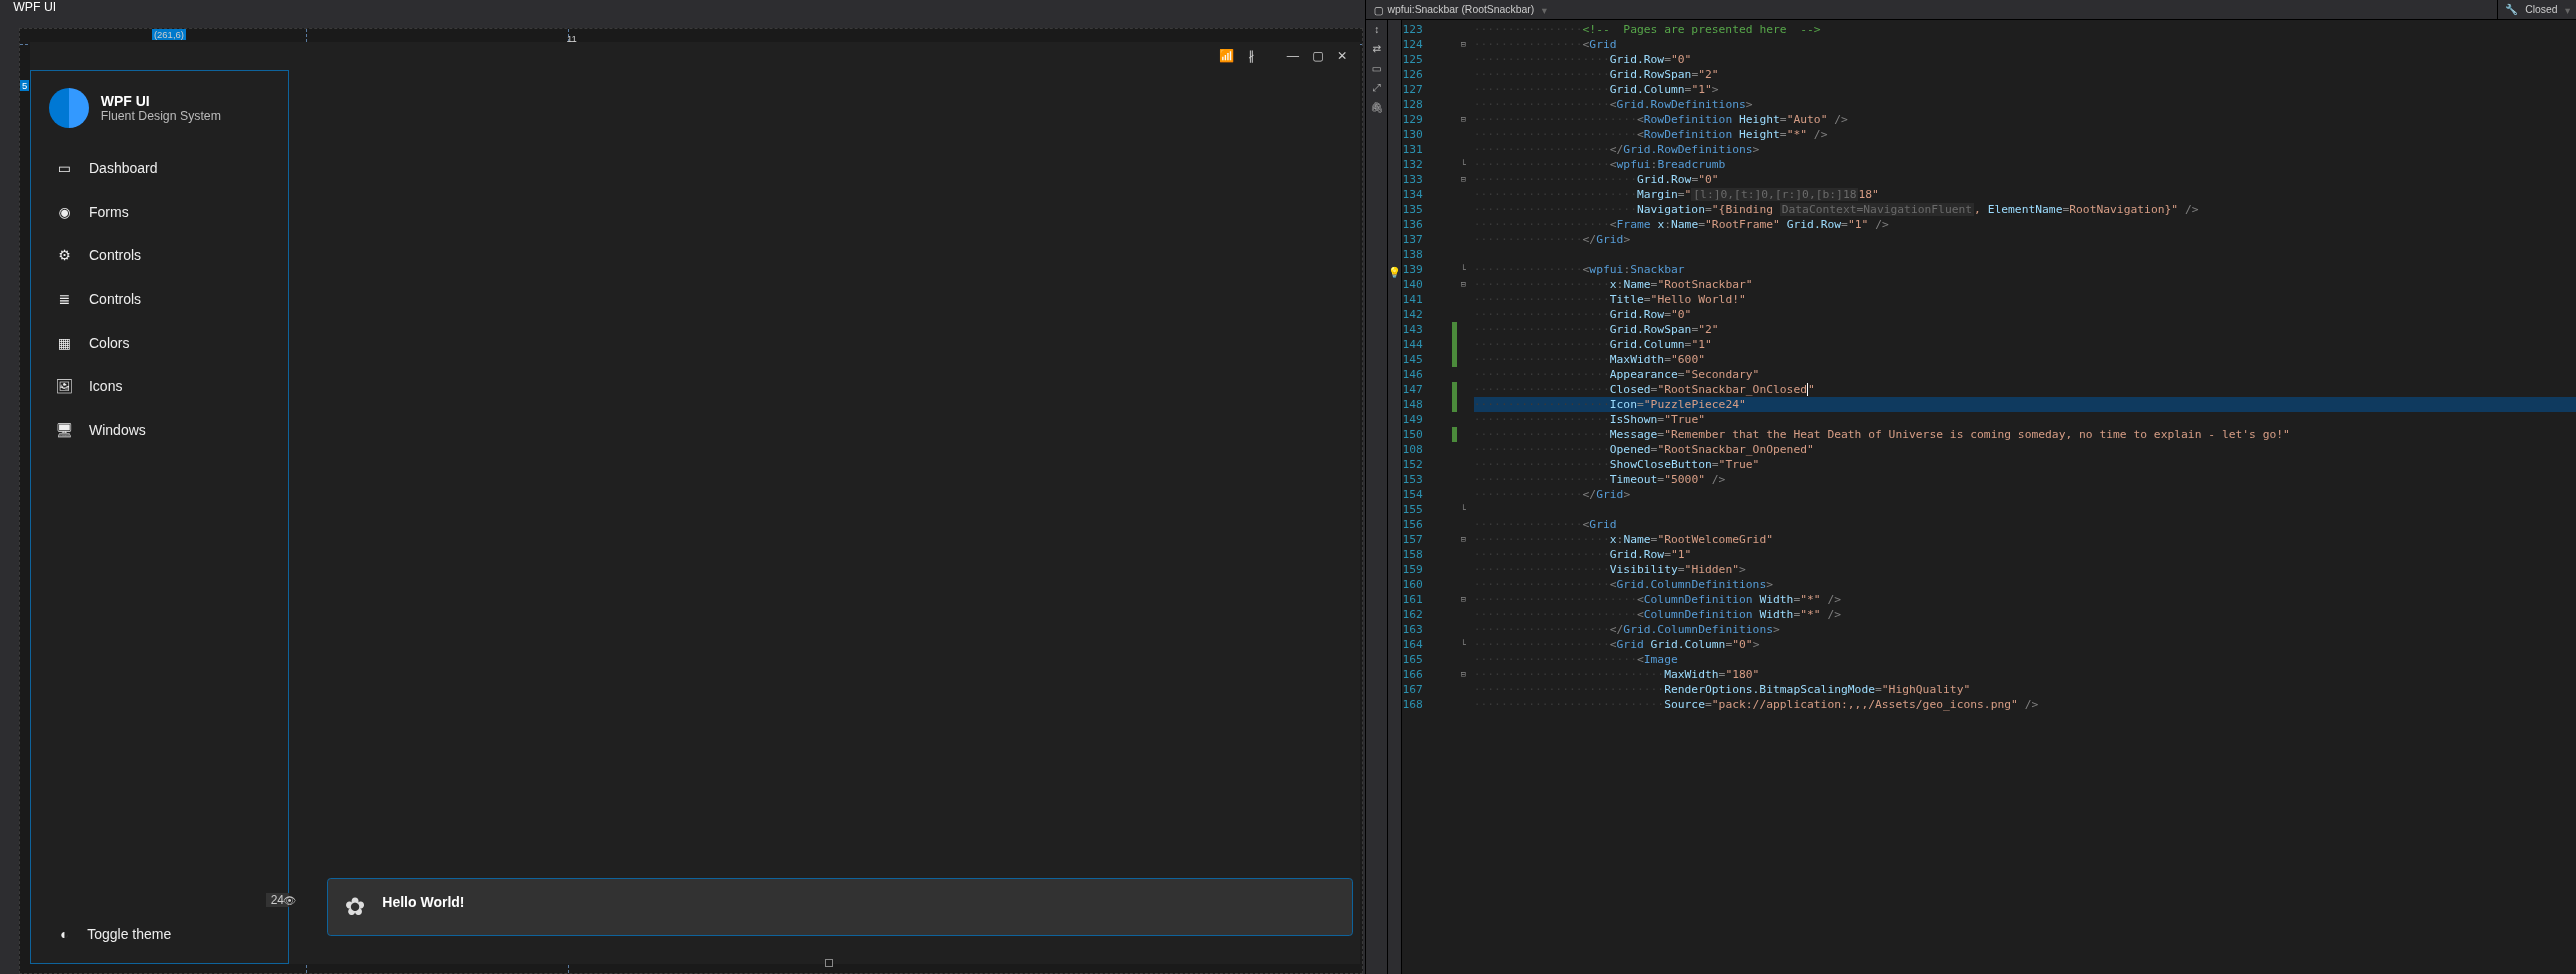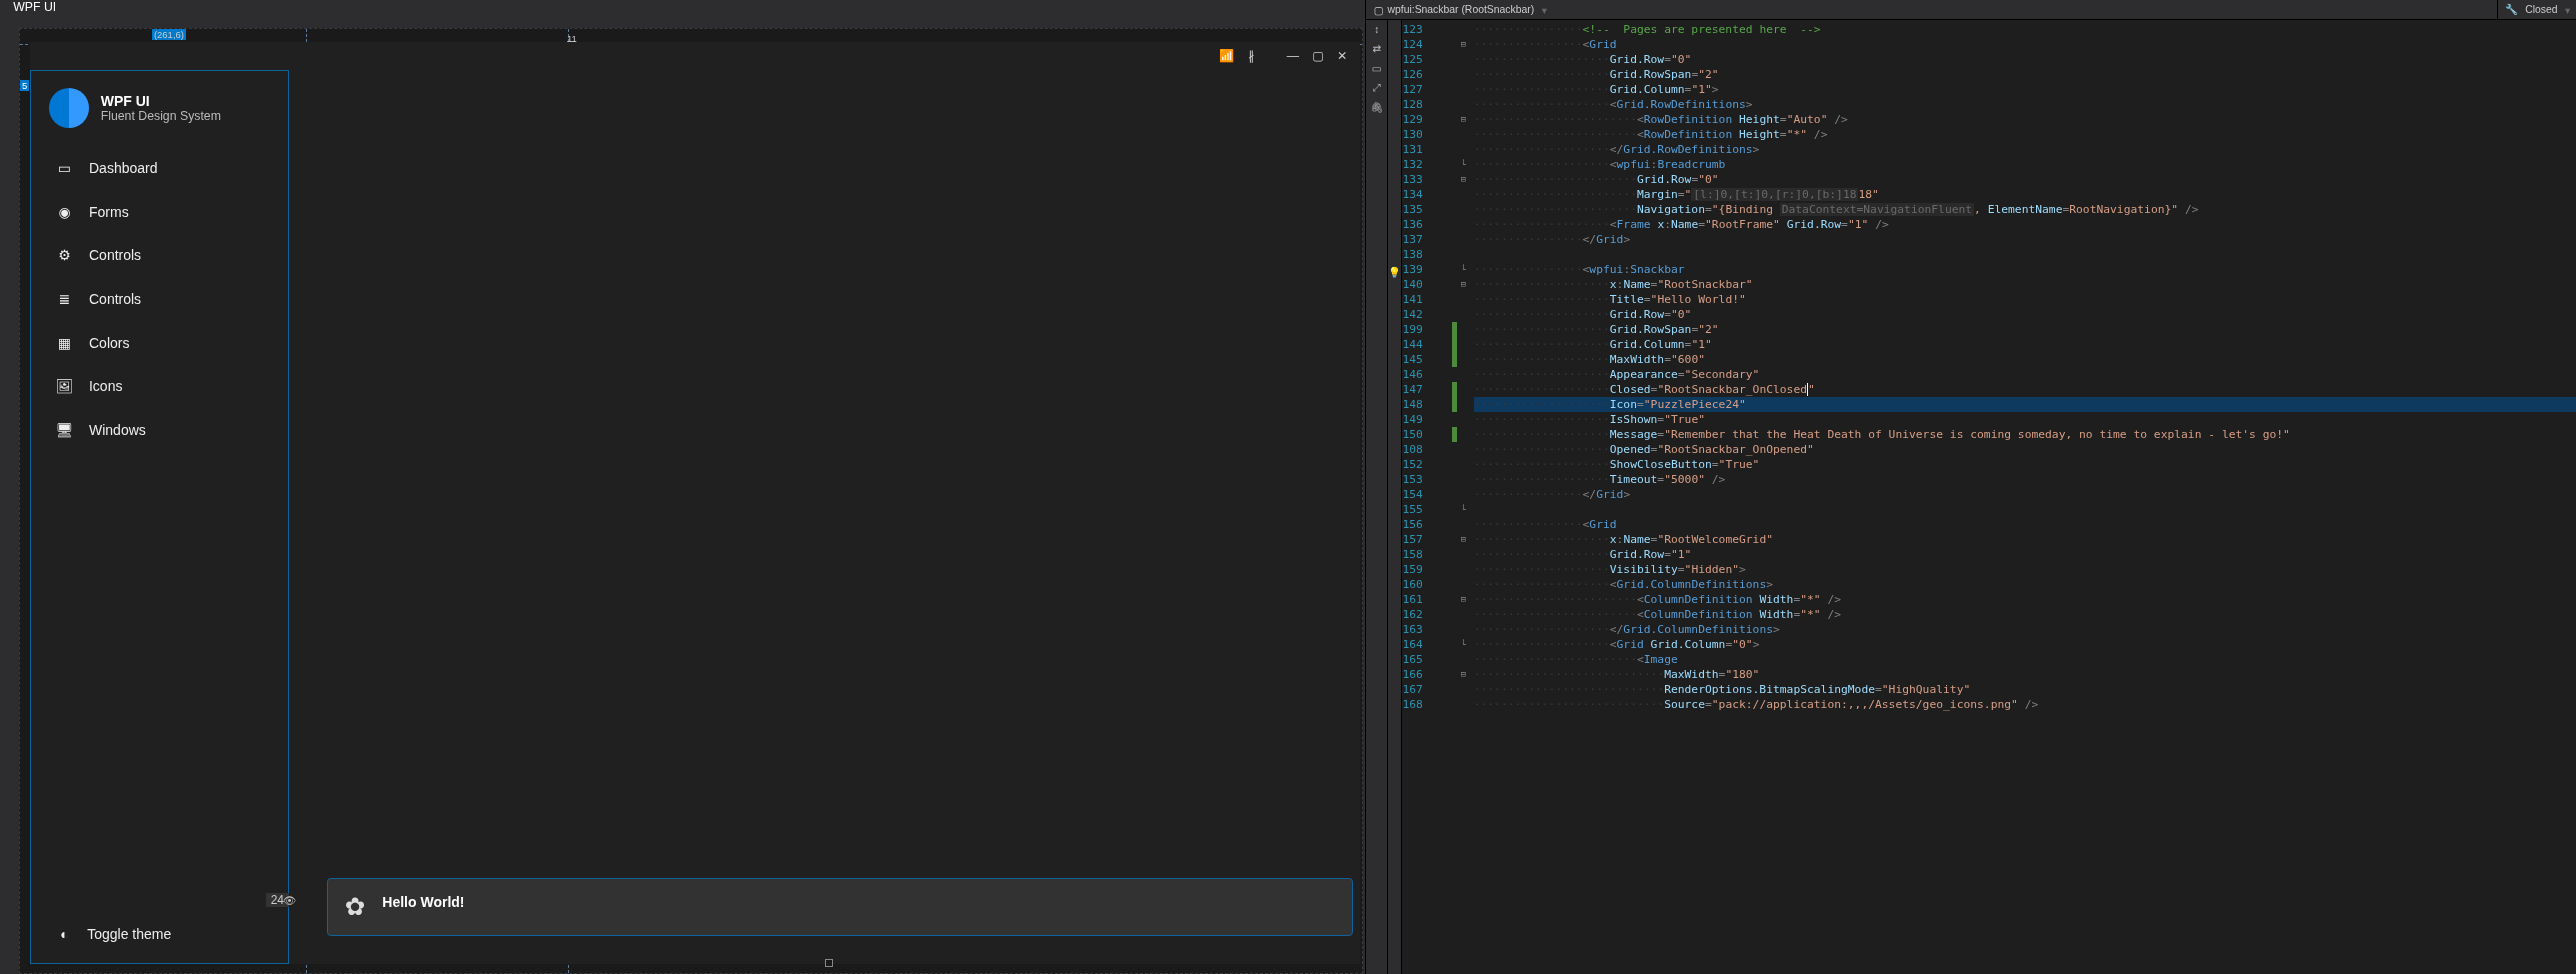--- a/index.html
+++ b/index.html
@@ -190,21 +190,21 @@
             <div>133</div>
             <div>134</div>
             <div>135</div>
             <div>136</div>
             <div>137</div>
             <div>138</div>
             <div>139</div>
             <div>140</div>
             <div>141</div>
             <div>142</div>
-            <div>199</div>
+            <div>143</div>
             <div>144</div>
             <div>145</div>
             <div>146</div>
             <div>147</div>
             <div>148</div>
             <div>149</div>
             <div>150</div>
             <div>108</div>
             <div>152</div>
             <div>153</div>

